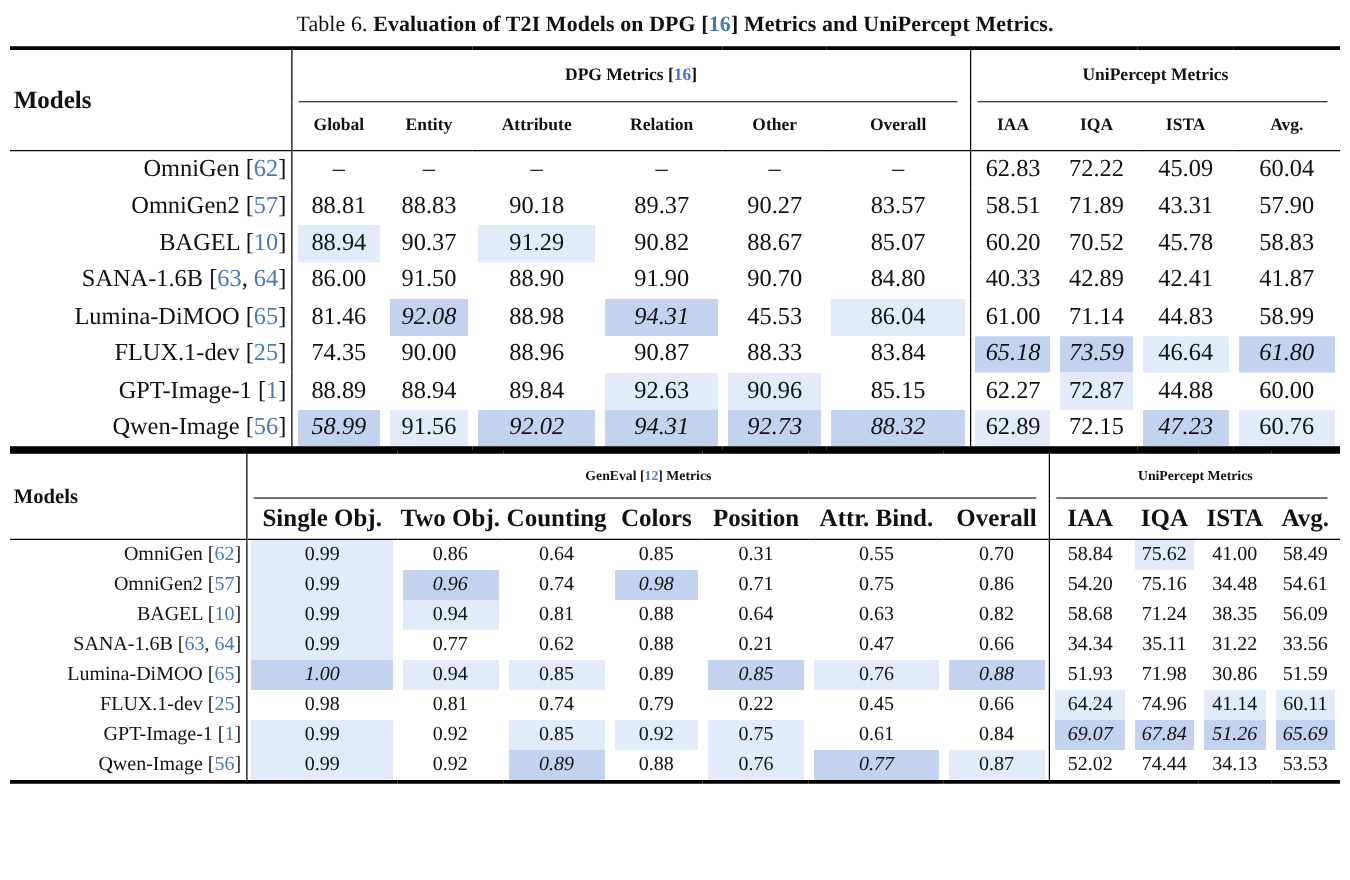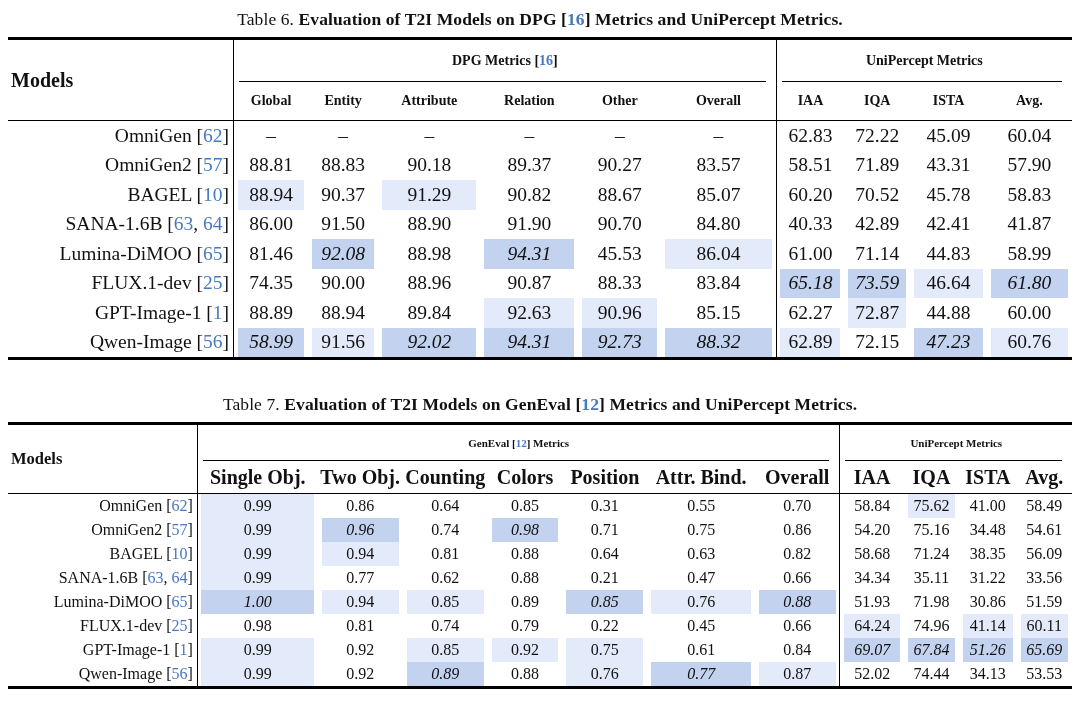--- a/index.html
+++ b/index.html
@@ -189,21 +189,20 @@
           <td class="sep hl1">62.89</td>
           <td class="">72.15</td>
           <td class="hl2">47.23</td>
           <td class="hl1">60.76</td>
         </tr>
       </tbody>
     </table>
 </section>
 
 <section class="tbl">
-  <div class="caption t7cap"><span class="cap-prefix">Table 7.</span> <span class="cap-title"><span>Evaluation of T2I Models on GenEval [</span><span class="cite">12</span><span>] Metrics and UniPercept Metrics.</span></span></div>
   <table class="t7">
       <colgroup>
         <col style="width: 17.8%;">
         <col style="width: 11.3%;">
         <col style="width: 8%;">
         <col style="width: 8%;">
         <col style="width: 7%;">
         <col style="width: 8%;">
         <col style="width: 10.1%;">
         <col style="width: 8%;">

